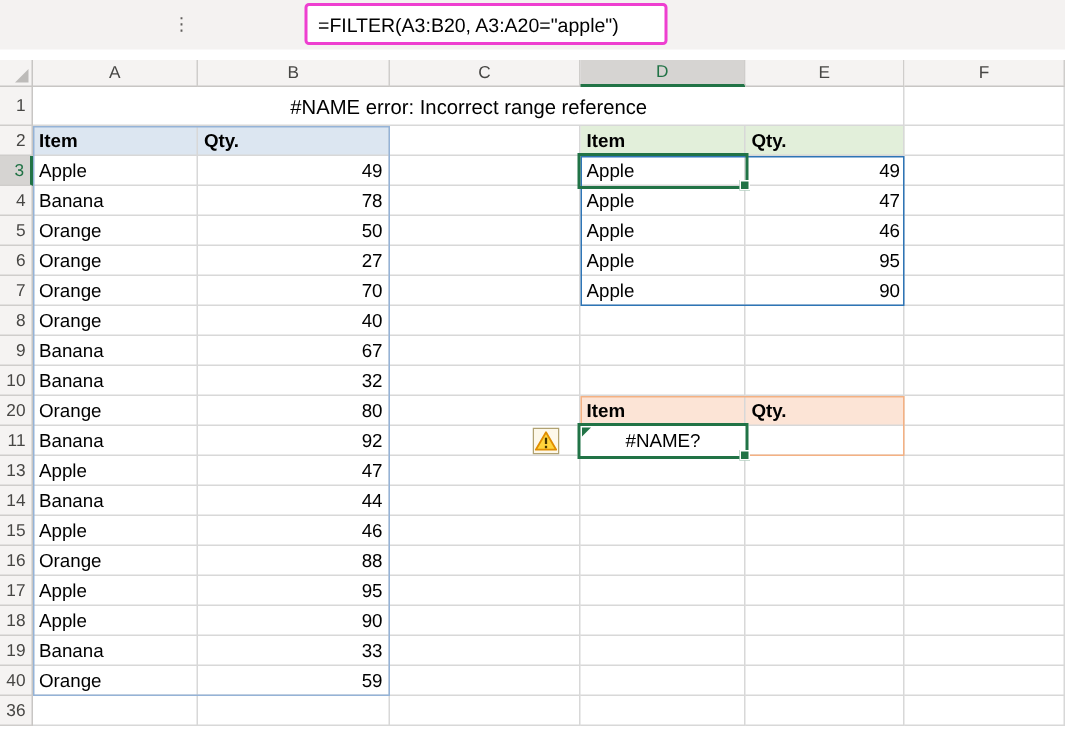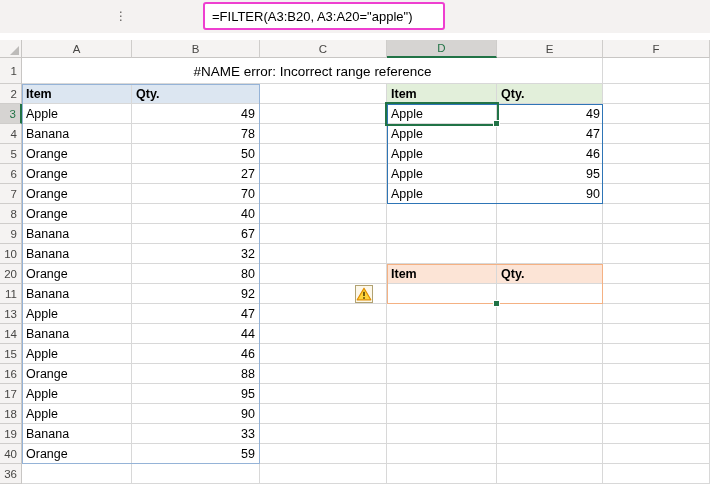--- a/index.html
+++ b/index.html
@@ -305,20 +305,24 @@
       <div class="ct num" style="left: 499px; top: 164px; width: 101px;">95</div>
       <div class="ct " style="left: 391px; top: 184px; width: 102px;">Apple</div>
       <div class="ct num" style="left: 499px; top: 184px; width: 101px;">90</div>
       <div class="ct b" style="left: 391px; top: 264px; width: 100px;">Item</div>
       <div class="ct b" style="left: 501px; top: 264px; width: 98px;">Qty.</div>
     </div>
   <div id="title">#NAME error: Incorrect range reference</div>
 
   <div id="active-cell"></div>
   <div class="handle" id="h-d3"></div>
+  <div id="error-cell">
+    <div class="err-tri"></div>
+    <span>#NAME?</span>
+  </div>
   <div class="handle" id="h-d12"></div>
   <svg id="warn" width="18" height="18" viewBox="0 0 18 18">
     <rect x="0.5" y="0.5" width="17" height="17" fill="#fdf8ea" stroke="#b1a272"></rect>
     <path d="M9 3.2 L15.8 14.8 L2.2 14.8 Z" fill="#ffd43c" stroke="#e08d00" stroke-width="1.2" stroke-linejoin="round"></path>
     <rect x="8.25" y="6.8" width="1.5" height="4.2" fill="#453500"></rect>
     <rect x="8.25" y="12.2" width="1.5" height="1.6" fill="#453500"></rect>
   </svg>
 </div>
 
 </body></html>

